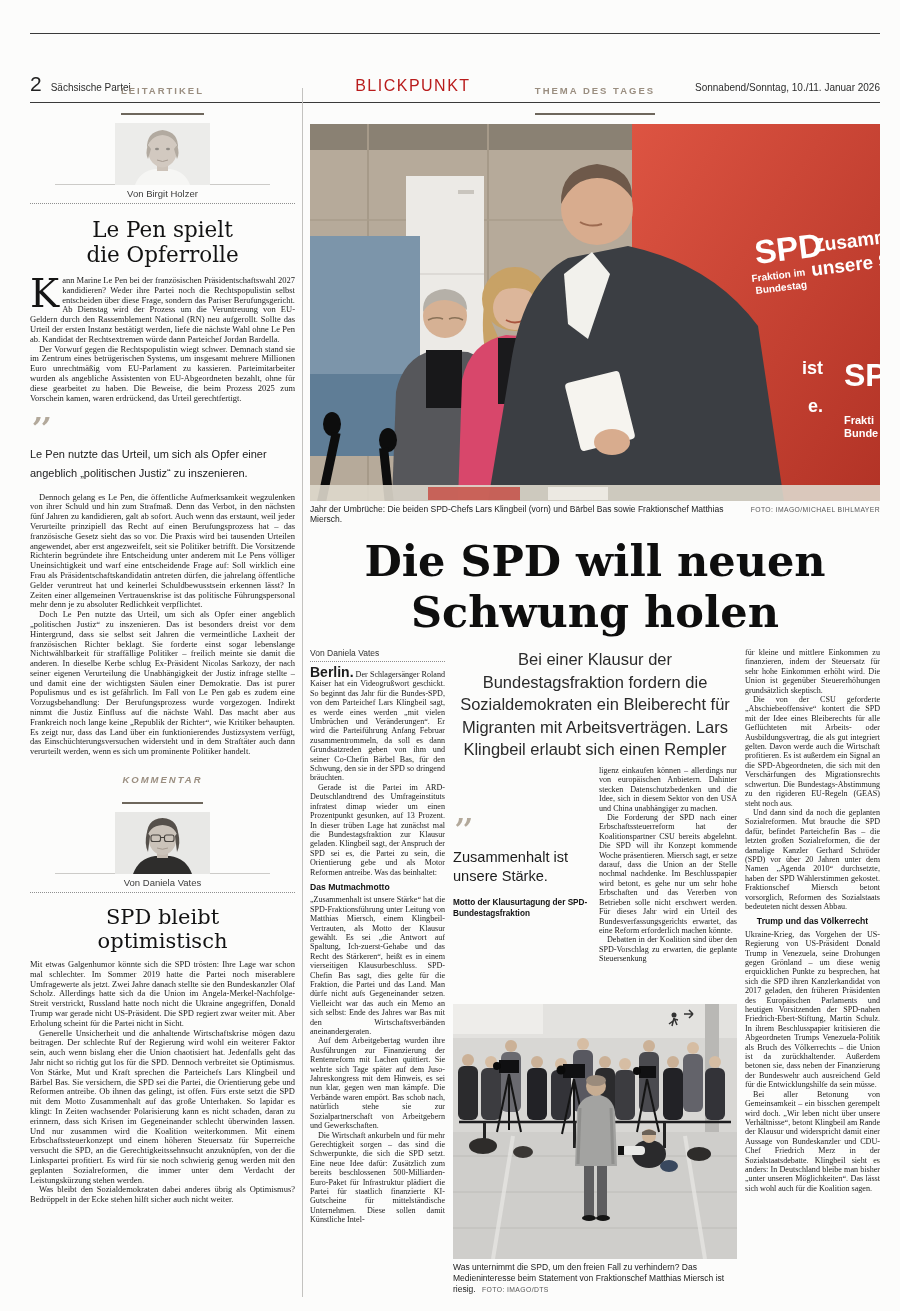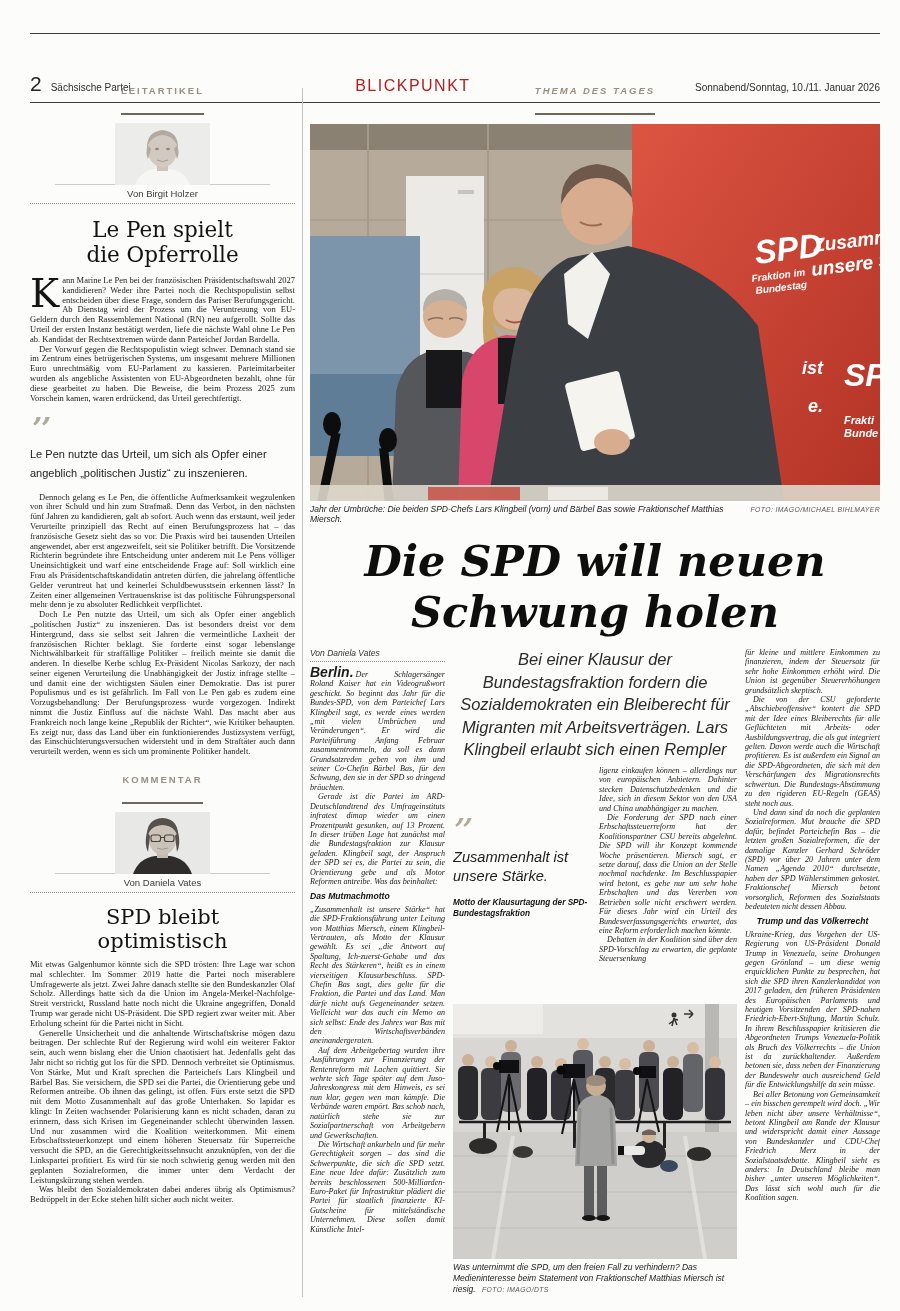--- a/index.html
+++ b/index.html
@@ -15,21 +15,21 @@
   .pg-num { font-family:"Liberation Sans", sans-serif; font-size:21px; color:#222; }
   .paper-name { font-family:"Liberation Sans", sans-serif; font-size:10px; color:#2c2c2c; }
   .section-title { font-family:"Liberation Sans", sans-serif; font-size:16px; letter-spacing:1.5px;
                    color:#b91c1c; font-weight:500; }
   .pg-date { font-family:"Liberation Sans", sans-serif; font-size:10px; color:#2c2c2c;margin-top:44px; }
 
   
   .content { position:absolute; top:68px; left:30px; right:20px; bottom:0; display:flex; padding-top:12px; }
   .leftcol { width:265px; flex:0 0 265px; overflow:hidden; }
   .vdiv { width:1px; background:#c3c2bf; margin:8px 7px 14px 7px; flex:0 0 1px; }
-  .maincol { flex:1 1 auto; width:570px; overflow:hidden;font-style:italic; }
+  .maincol { flex:1 1 auto; width:570px; overflow:hidden; }
 
   
   .sec-label-wrap { text-align:center; }
   .sec-label { display:inline-block; font-family:"Liberation Sans", sans-serif; font-weight:bold;
                font-size:9.5px; letter-spacing:2px; color:#9a8e80; padding-bottom:17px;
                border-bottom:2px solid #6e675c; }
 
   
   .author-block { text-align:center; margin-top:8px; }
   .headshot { display:block; margin:0 auto; }
@@ -41,21 +41,21 @@
   .lp-head { font-family:"DejaVu Serif", serif; font-weight:500; font-size:21.5px; line-height:25px;
              text-align:center; color:#121212; margin:13px 0 9px; }
   .body-left { font-size:8.5px; line-height:9.8px; text-align:justify; hyphens:auto; color:#1b1b1b; }
   .body-left p.ind { text-indent:9px; }
   .dropcap { float:left; font-family:"DejaVu Serif", serif; font-size:39px; line-height:31px;
              padding:2px 3px 0 0; color:#151515; }
   .pq { margin:14px 0 10px; }
   .qmark { font-family:"DejaVu Serif", serif; font-size:46px; line-height:30px; height:28px;
            color:#b3a99b; overflow:hidden; }
   .pq-text { font-family:"Liberation Sans", sans-serif; font-size:11px; line-height:18.6px; color:#1c1c1c; }
-  .komm { margin-top:12px; }
+  .komm { margin-top:12px;font-style:italic; }
   .spd-head { font-family:"DejaVu Serif", serif; font-weight:500; font-size:21px; line-height:24px;
               text-align:center; color:#121212; margin:12px 8px 7px; }
 
   
   .lead-photo { display:block; margin-top:9px; }
   .cap-row { display:flex; justify-content:center; align-items:baseline; margin-top:3px; }
   .cap { font-family:"Liberation Sans", sans-serif; font-size:8.5px; color:#222; }
   .credit { font-family:"Liberation Sans", sans-serif; font-size:6.8px; letter-spacing:.4px; color:#555; white-space:nowrap; margin-left:10px; }
   .main-head { font-family:"DejaVu Serif", serif; font-weight:bold; font-size:43px; line-height:51px;
                text-align:center; color:#0e0e0e; margin:12px 0 10px; }

